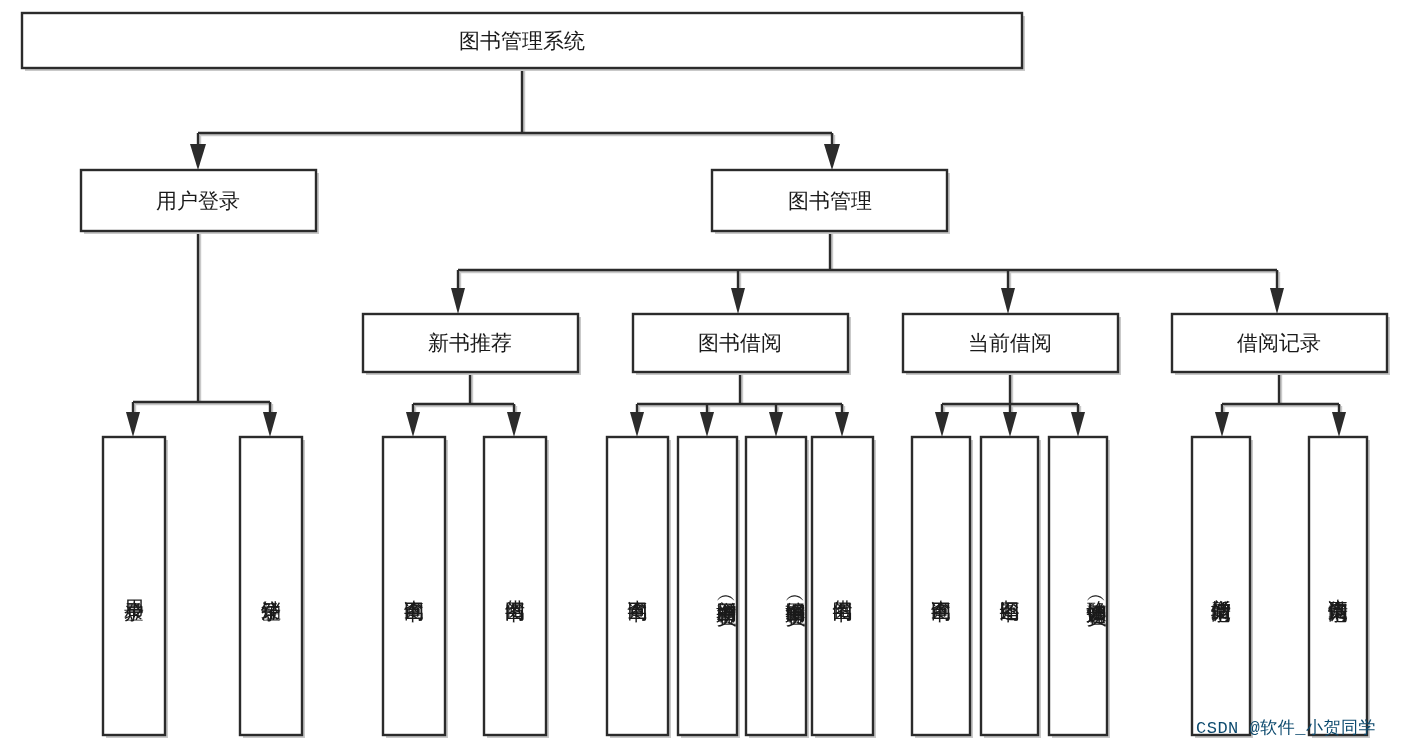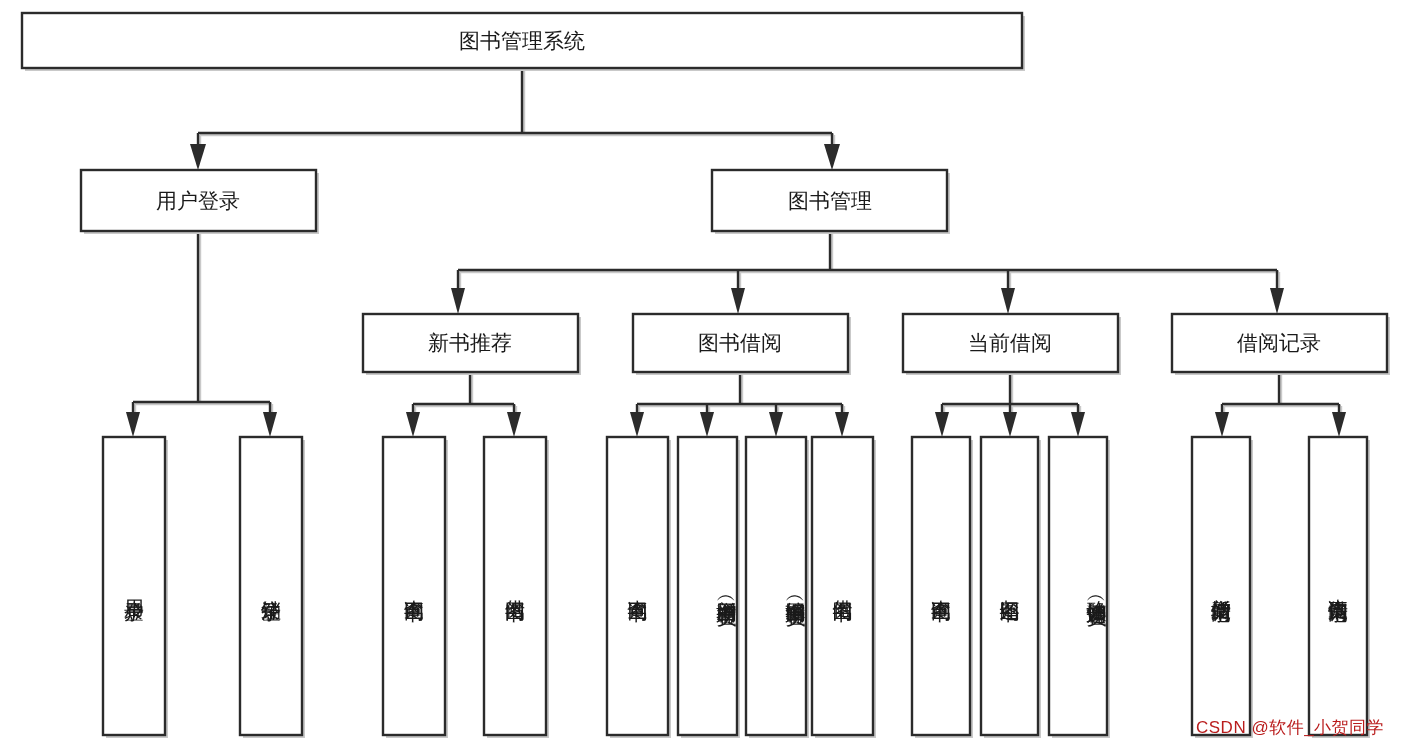--- a/index.html
+++ b/index.html
@@ -68,23 +68,23 @@
     letter-spacing: 1px;
     display: flex;
     align-items: center;
     justify-content: center;
     text-align: center;
     white-space: nowrap;
     pointer-events: none;
   }
   .watermark {
     position: absolute;
-    font-family: Liberation Sans, sans-serif;
+    font-family: Liberation Mono, monospace;
     font-size: 17px;
-    color: #b91c1c;
+    color: #0c4a6e;
     white-space: nowrap;
     letter-spacing: 0.5px;
   }
 </style>
 </head>
 <body>
 
 <div id="diagram-root">
 
   <svg id="tree-svg" viewBox="0 0 1405 747" xmlns="http://www.w3.org/2000/svg">

